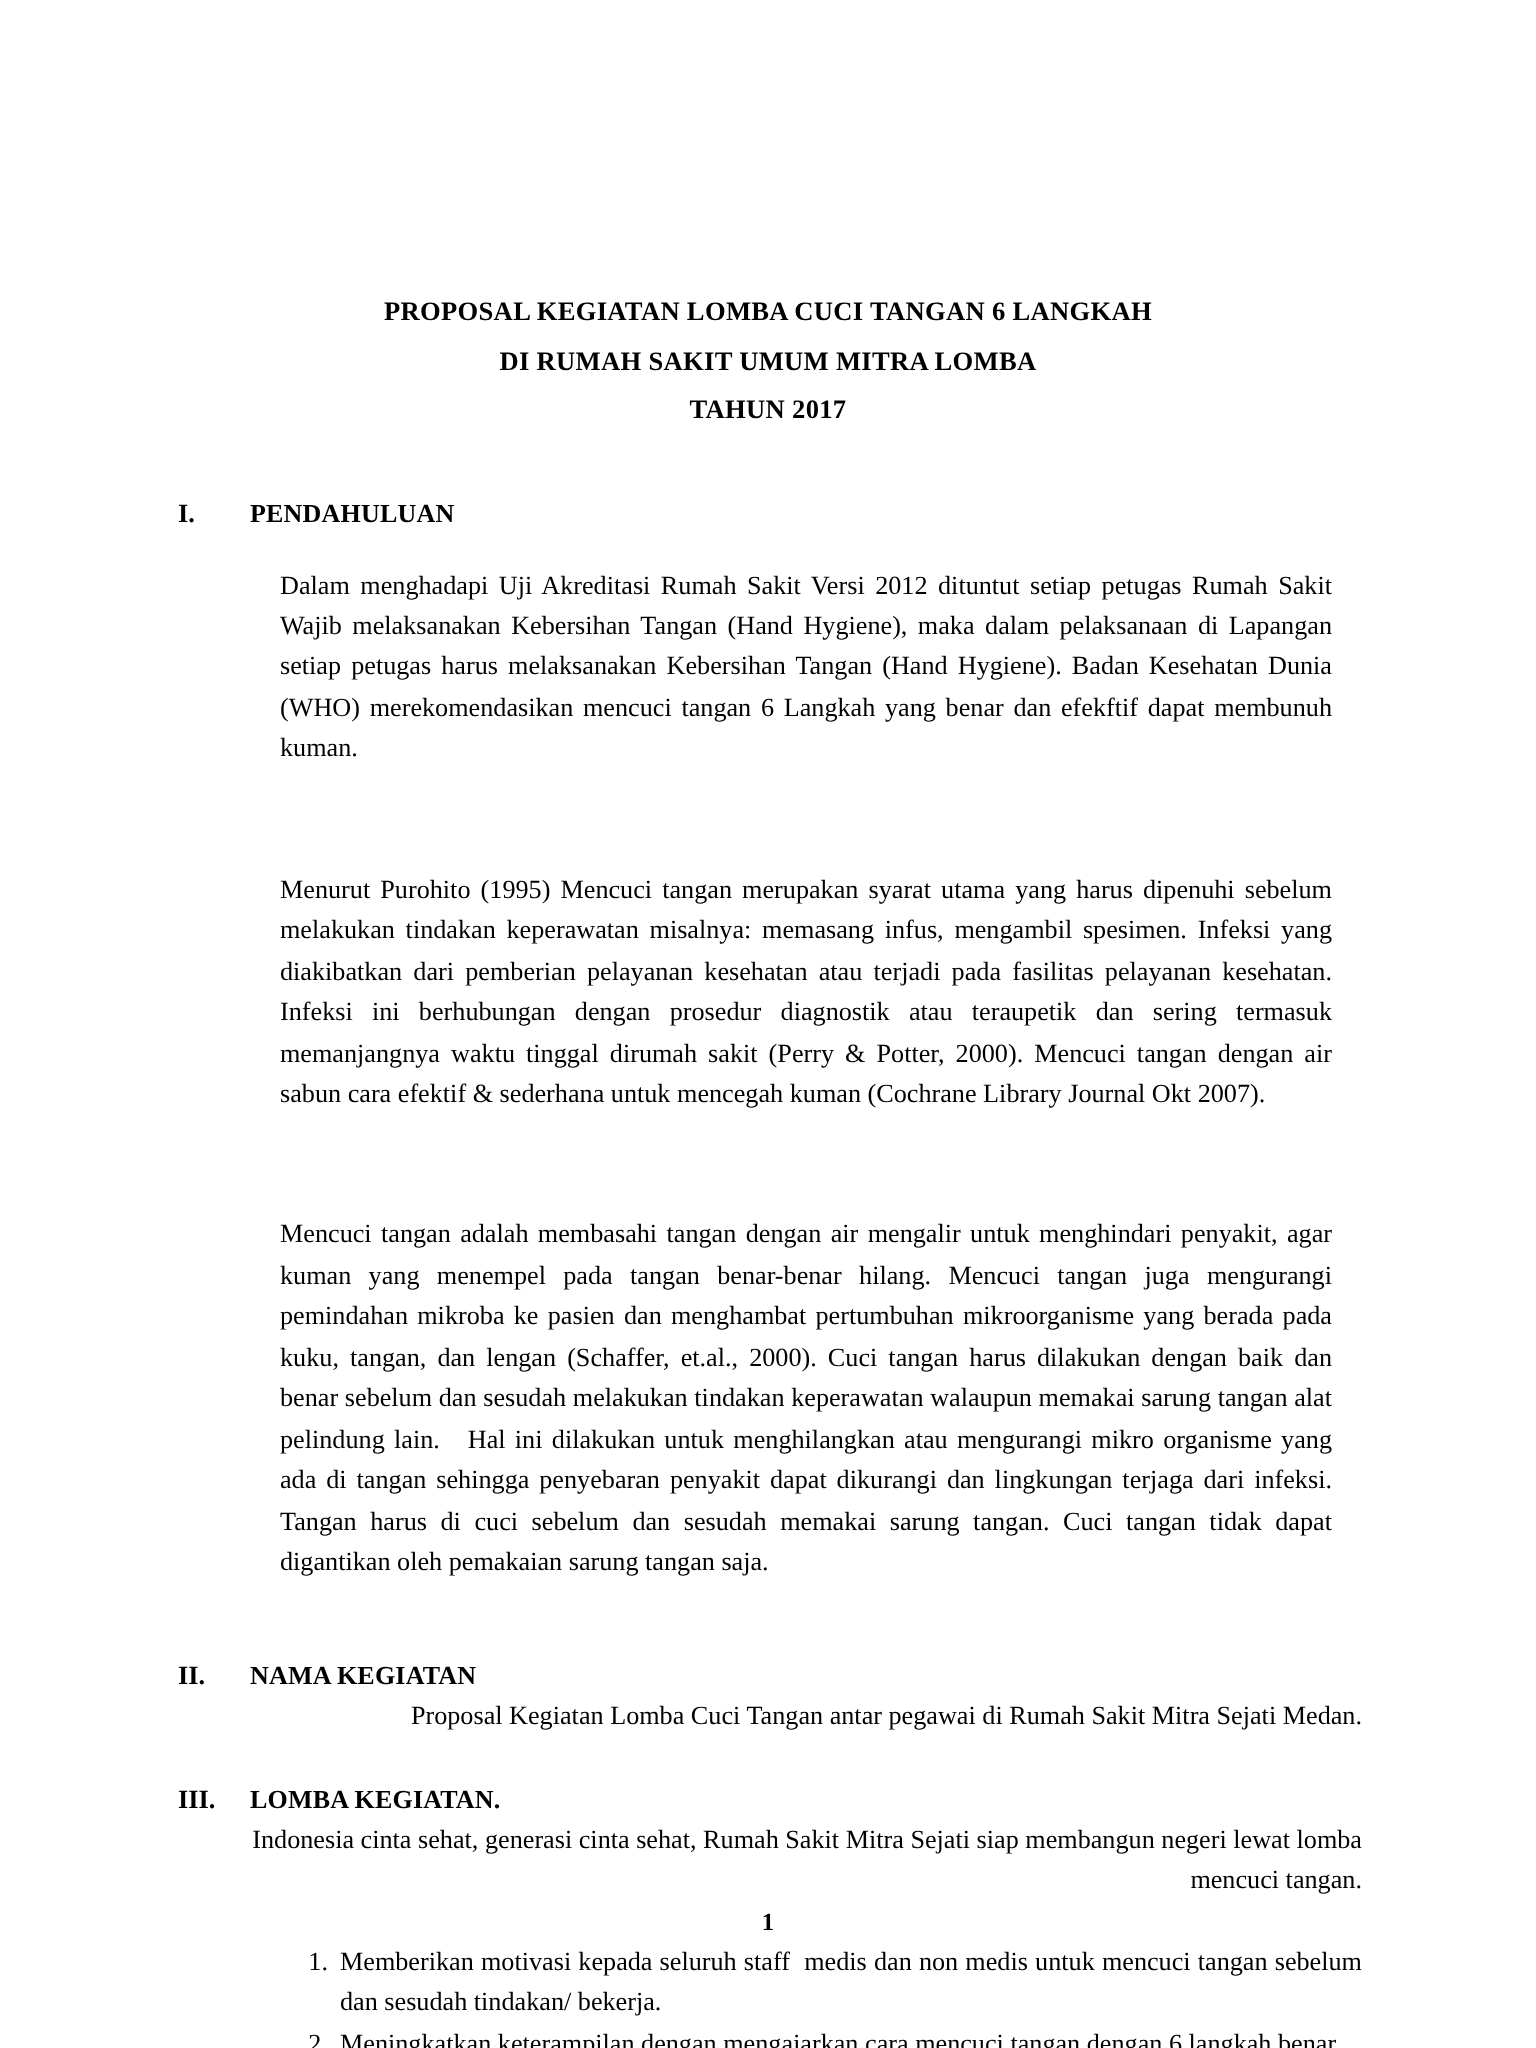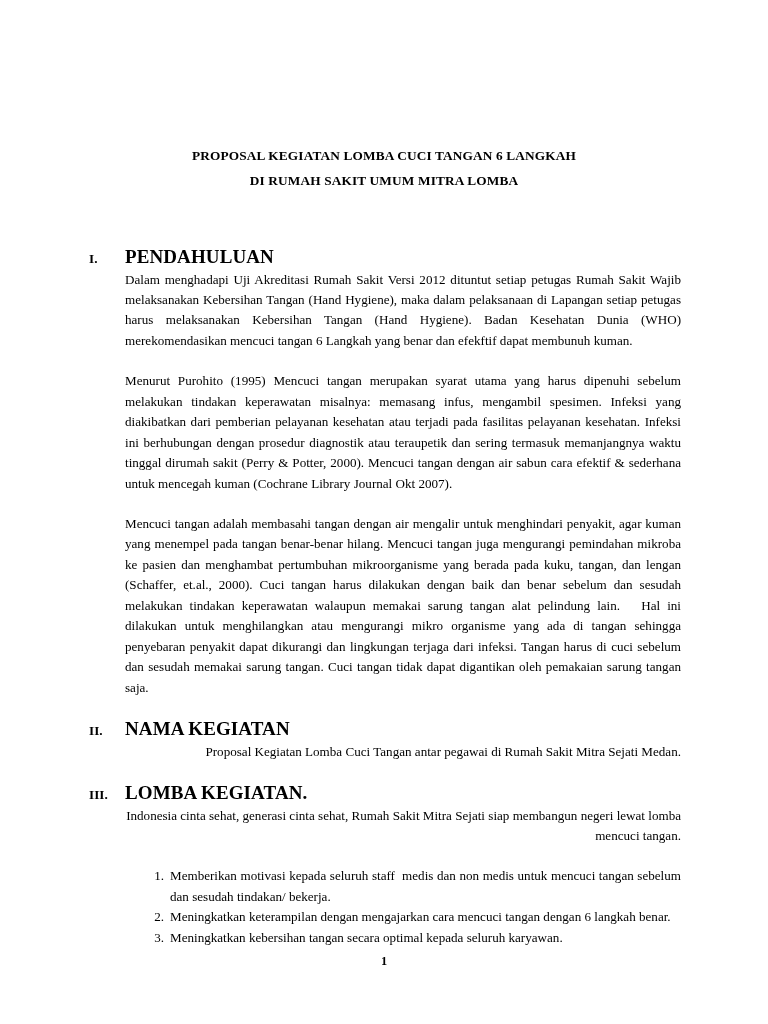--- a/index.html
+++ b/index.html
@@ -61,33 +61,33 @@
   }
   .sec-num {
     width: 36px;
     flex: 0 0 36px;
     font-weight: bold;
     font-size: 13.2px;
     line-height: 20.5px;
   }
   .sec-title {
     font-weight: bold;
-    font-size: 19px;
+    font-size: 13px;
     line-height: 20.5px;
     letter-spacing: 0.1px;
     font-family: Liberation Serif, serif;
   }
 
   .sec-body {
     margin-left: 36px;
     width: 556px;
   }
 
   p.just {
-    margin: 0;
+    margin: 15px;
     font-size: 13.1px;
     line-height: 20.45px;
     text-align: justify;
     text-justify: inter-word;
     hyphens: none;
   }
   p.plain {
     margin: 0;
     font-size: 13.1px;
     line-height: 20.45px;
@@ -142,20 +142,21 @@
   .keep-spaces { white-space: pre-wrap; }
 </style>
 </head>
 <body>
 
 <div class="page">
 
   <div class="title-block">
     <div class="title-line">PROPOSAL KEGIATAN LOMBA CUCI TANGAN 6 LANGKAH</div>
     <div class="title-line">DI RUMAH SAKIT UMUM MITRA LOMBA</div>
+    <div class="title-line">TAHUN 2017</div>
   </div>
 
   <div class="content">
 
     <div class="section">
       <div class="sec-head">
         <span class="sec-num">I.</span>
         <span class="sec-title">PENDAHULUAN</span>
       </div>
       <div class="sec-body">

